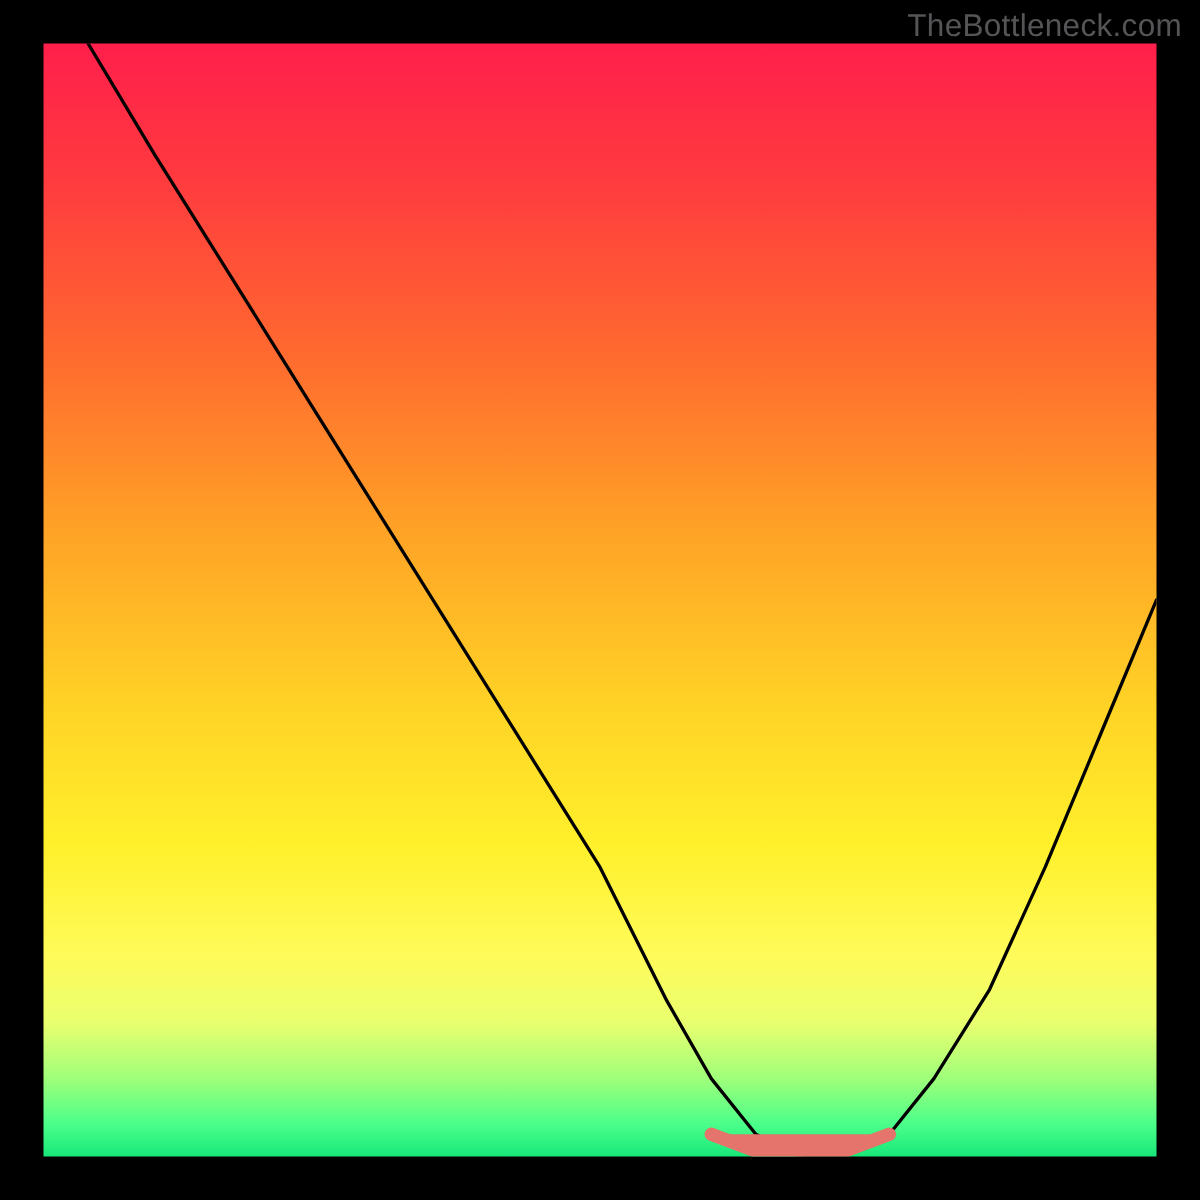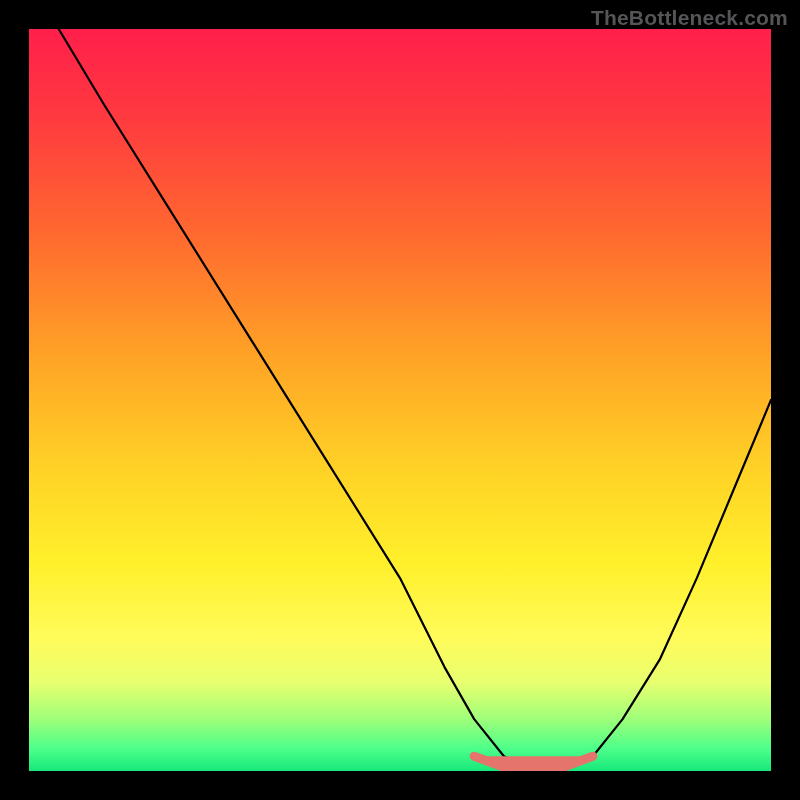--- a/index.html
+++ b/index.html
@@ -35,21 +35,21 @@
       #9fff7a 93%,
       #4dff8a 97%,
       #17e87a 100%);
   }
   .watermark {
     position: absolute;
     top: 6px;
     right: 12px;
     color: #555558;
     font-size: 21px;
-    font-weight: 700;
+    font-weight: 400;
     letter-spacing: 0.2px;
   }
   svg.curve {
     position: absolute;
     left: 0;
     top: 0;
     width: 742px;
     height: 742px;
   }
   .marker {

